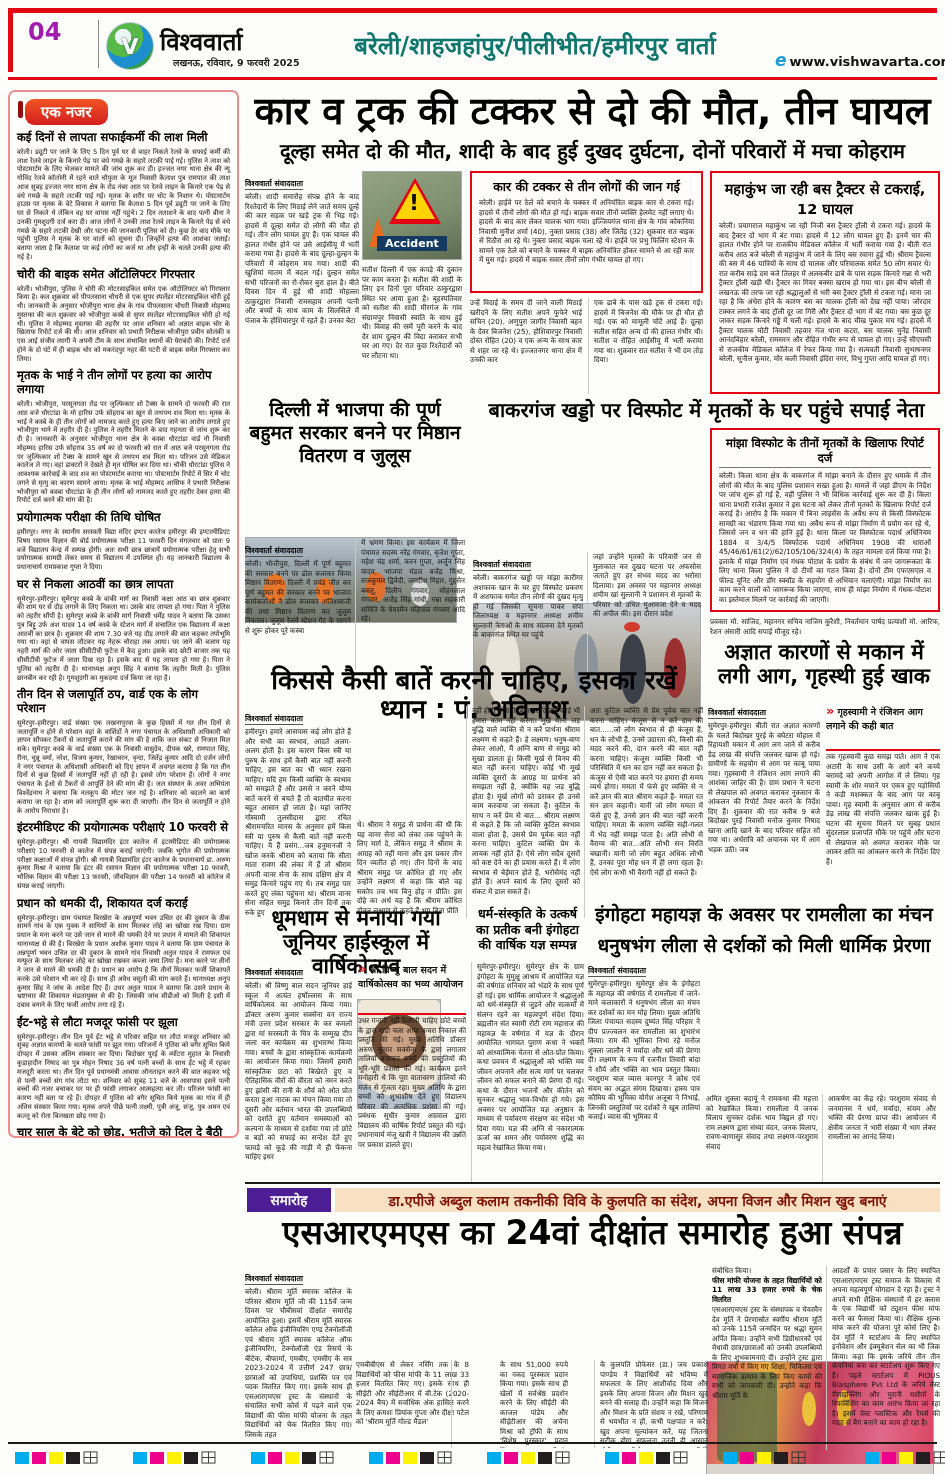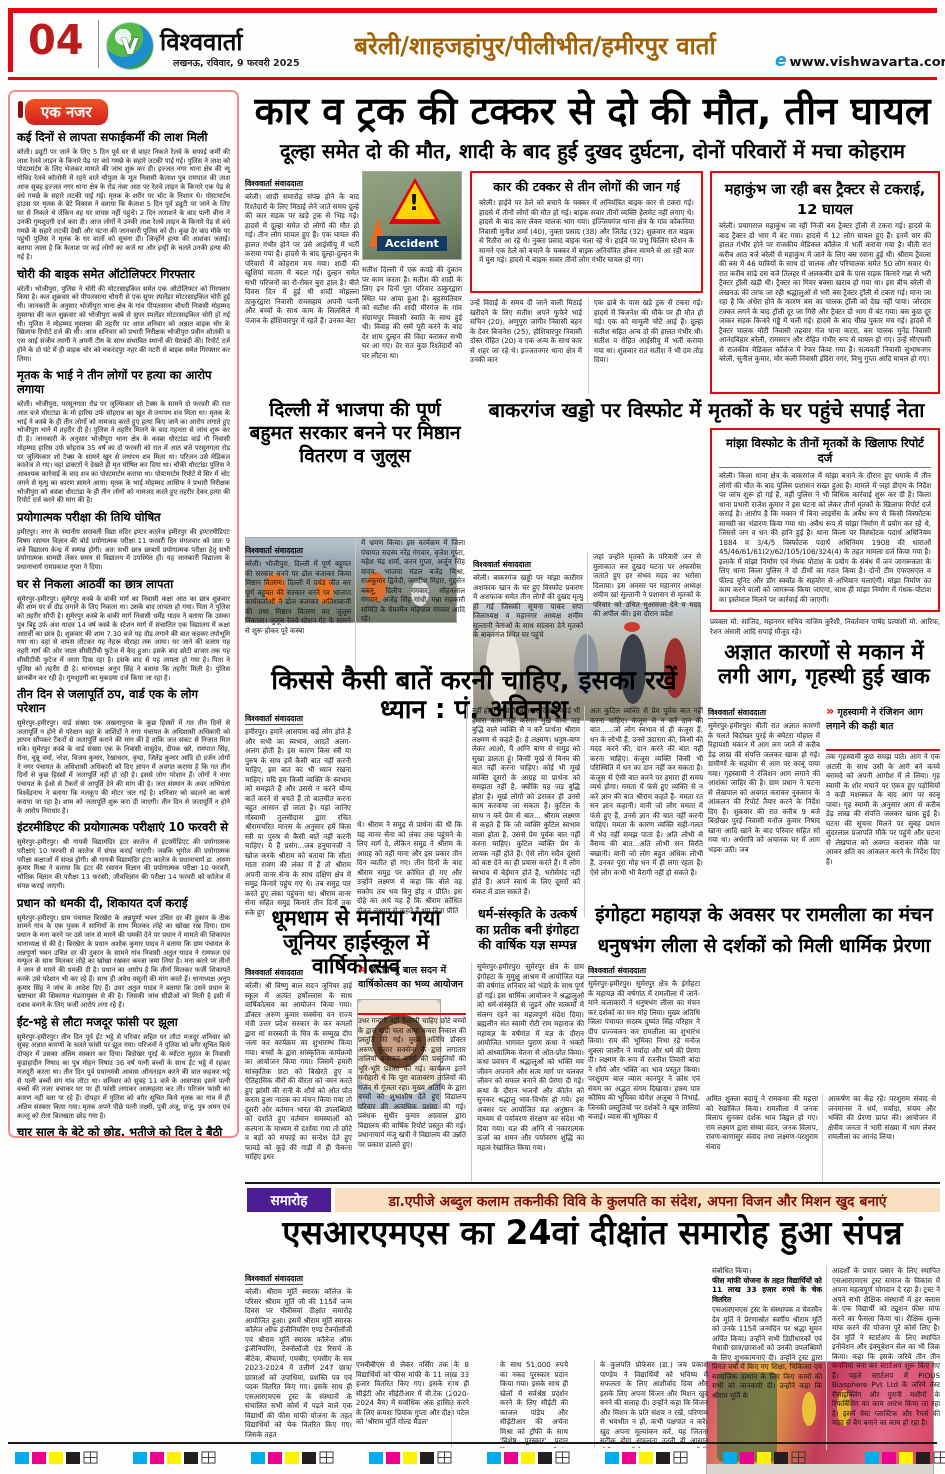--- a/index.html
+++ b/index.html
@@ -1,28 +1,28 @@
 <!DOCTYPE html>
 <html><head>
 <meta charset="utf-8">
 <style>
   html,body{margin:0;padding:0;background:#e8e8e8;}
   .page{position:relative;width:945px;height:1474px;background:#fdfdfc;margin:0 auto;
         font-family:"DejaVu Sans","Liberation Sans",sans-serif;overflow:hidden;}
   .abs{position:absolute;}
   
   .bar-red{background:#e30613;}
-  .page-num{font-size:40px;font-weight:bold;color:#b91c1c;line-height:1;}
+  .page-num{font-size:24px;font-weight:bold;color:#a21caf;line-height:1;}
   .vdiv{width:1px;background:#8a8a8a;}
   .logo{border-radius:50%;background:radial-gradient(circle at 35% 30%,#eaf6ef 0 18%,#57b947 19% 45%,#1e8fce 46% 70%,#2f9e44 71% 100%);
         display:flex;align-items:center;justify-content:center;border:1px solid #bcd;}
   .logo span{color:#fff;font-weight:bold;font-size:22px;text-shadow:0 0 2px #036;}
   .masthead{font-size:24px;font-weight:bold;color:#0c0c0c;letter-spacing:0;}
   .dateline{font-size:9.5px;font-weight:bold;color:#222;}
-  .region{font-size:24px;font-weight:bold;color:#a16207;text-align:center;}
+  .region{font-size:24px;font-weight:bold;color:#0f766e;text-align:center;}
   .website{font-size:13px;font-weight:bold;color:#111;}
   .ie{font-size:17px;font-weight:bold;color:#1e9cd7;font-style:italic;margin-right:3px;}
   
   .hX{font-weight:bold;color:#000;}
   .h-main{font-size:38px;line-height:1.05;text-align:center;}
   .h-sub{font-size:20px;line-height:1.1;text-align:center;}
   .h-sec{font-size:19px;line-height:1.2;text-align:center;}
   .h-mid{font-size:26px;line-height:1.1;text-align:center;}
   .body-t{font-size:7.1px;line-height:1.34;text-align:justify;color:#141414;overflow:hidden;}
   .byline{font-weight:bold;font-size:7.8px;color:#000;border-bottom:1px solid #555;display:inline-block;

